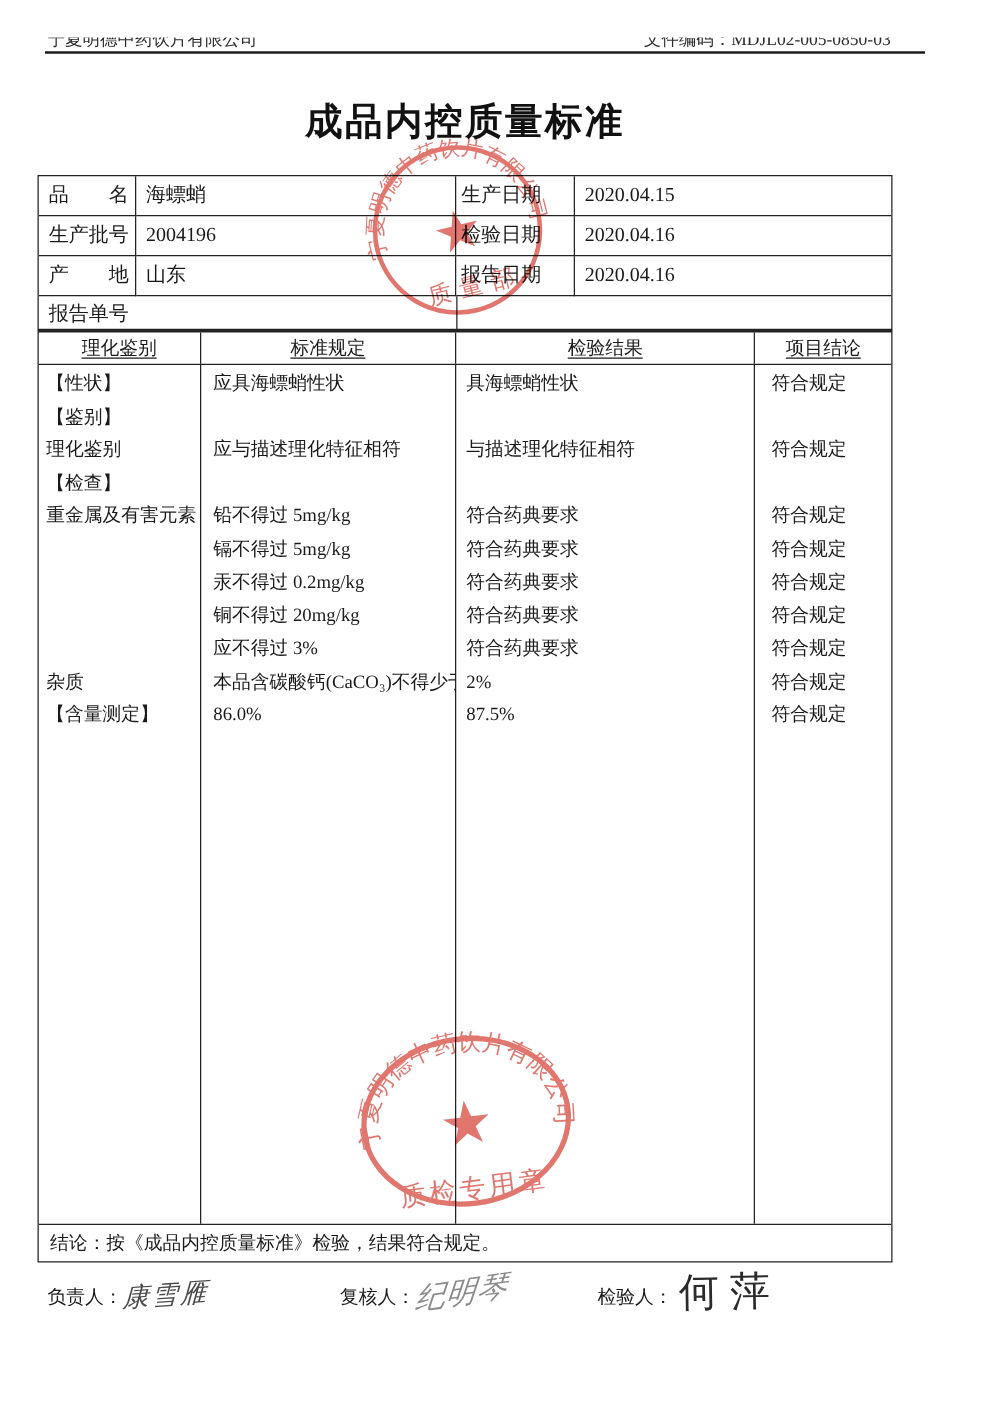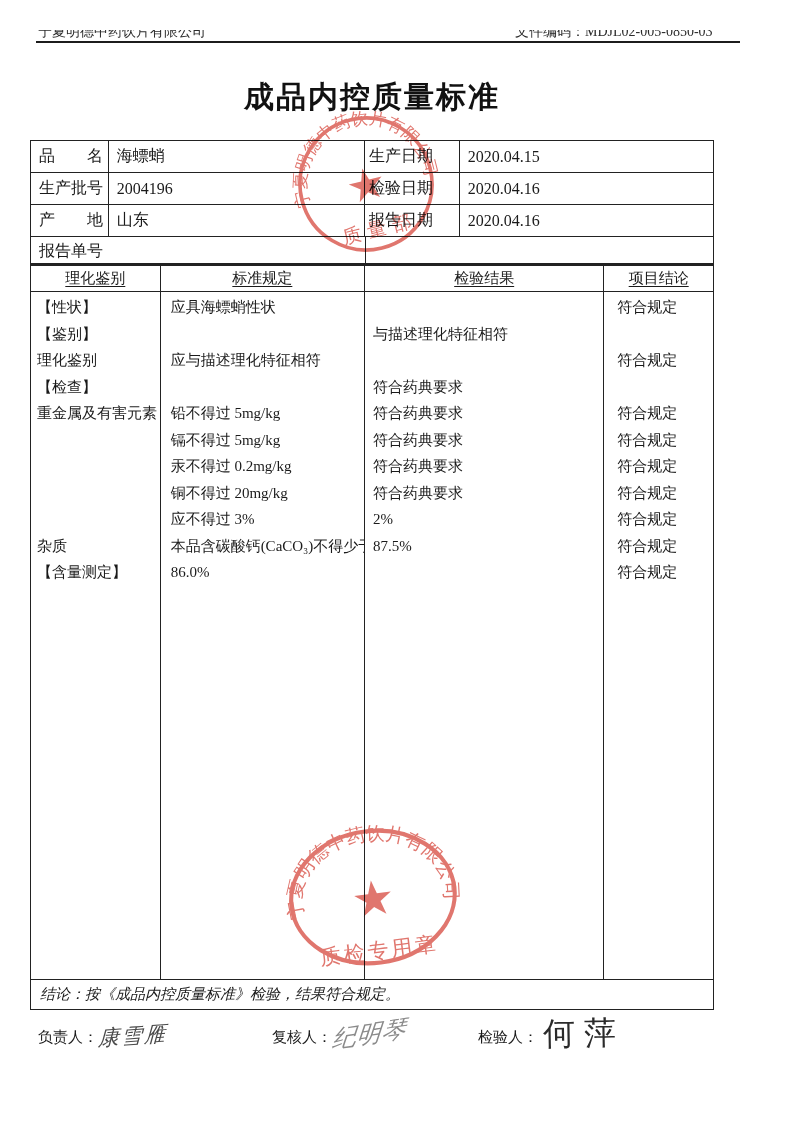--- a/index.html
+++ b/index.html
@@ -37,21 +37,21 @@
   .mhead .mh{box-sizing:border-box;border-right:1px solid #222;display:flex;
              align-items:center;justify-content:center;}
   .mhead .mh u{text-decoration:underline;text-underline-offset:3px;}
   .mbody{display:flex;height:687px;box-sizing:border-box;}
   .mcol{box-sizing:border-box;border-right:1px solid #222;padding-top:2px;overflow:hidden;}
   .noR{border-right:none !important;}
   .w1{width:130px;} .w2{width:205px;} .w3{width:240px;} .w4{width:109px;}
   .mcol.p1{padding-left:6px;} .mcol.p2{padding-left:10px;} .mcol.p3{padding-left:8px;} .mcol.p4{padding-left:13px;}
   .bline{height:26.5px;line-height:26.5px;white-space:nowrap;}
   .mfoot{height:29px;border-top:1px solid #222;box-sizing:border-box;
-         display:flex;align-items:center;padding-left:9px;font-size:15px;font-style:italic;}
+         display:flex;align-items:center;padding-left:9px;font-size:15px;}
 
   
   .siglabel{font-size:15px;color:#1a1a1a;white-space:nowrap;}
   .sig{white-space:nowrap;font-style:italic;}
   .sig1{font-size:21px;color:#4a4a4a;transform:rotate(-4deg) skewX(-6deg);letter-spacing:2px;}
   .sig2{font-size:24px;color:#8a8a8a;transform:rotate(-8deg) skewX(-14deg);letter-spacing:1px;}
   .sig3{font-size:32px;color:#2a2a2a;font-style:normal;letter-spacing:9px;transform:rotate(-1deg);}
 
   
   .stamp{opacity:.8;mix-blend-mode:multiply;pointer-events:none;}
@@ -130,20 +130,21 @@
         <div class="bline"></div>
         <div class="bline">铅不得过 5mg/kg</div>
         <div class="bline">镉不得过 5mg/kg</div>
         <div class="bline">汞不得过 0.2mg/kg</div>
         <div class="bline">铜不得过 20mg/kg</div>
         <div class="bline">应不得过 3%</div>
         <div class="bline">本品含碳酸钙(CaCO₃)不得少于</div>
         <div class="bline">86.0%</div>
       </div>
     <div class="mcol w3 p3">
+        <div class="bline">具海螵蛸性状</div>
         <div class="bline"></div>
         <div class="bline">与描述理化特征相符</div>
         <div class="bline"></div>
         <div class="bline">符合药典要求</div>
         <div class="bline">符合药典要求</div>
         <div class="bline">符合药典要求</div>
         <div class="bline">符合药典要求</div>
         <div class="bline">符合药典要求</div>
         <div class="bline">2%</div>
         <div class="bline">87.5%</div>

